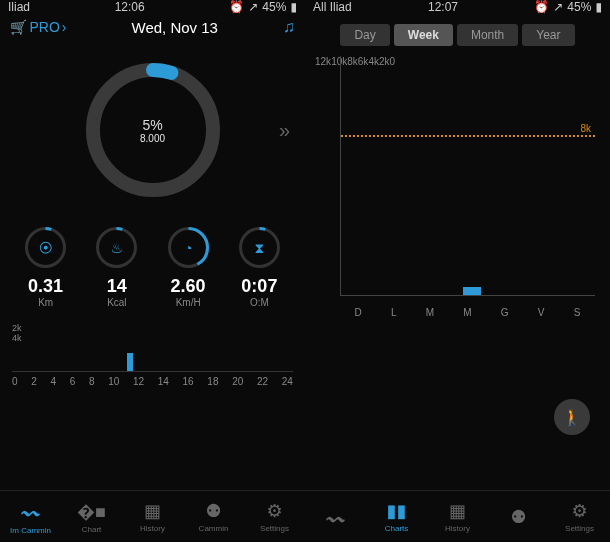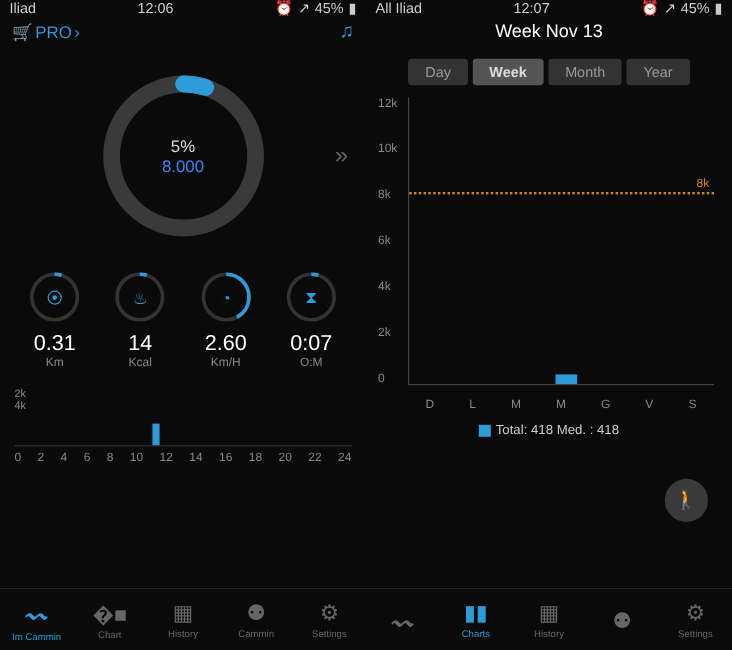--- a/index.html
+++ b/index.html
@@ -11,39 +11,39 @@
 .header { display: flex; justify-content: space-between; align-items: center; padding: 4px 10px; }
 .pro { color: #2d9bd8; font-size: 14px; display: flex; align-items: center; gap: 2px; }
 .date { color: #fff; font-size: 15px; }
 .music-icon { color: #2d9bd8; }
 .ring-container { display: flex; align-items: center; justify-content: center; margin-top: 15px; position: relative; }
 .ring { position: relative; width: 150px; height: 150px; }
 .ring svg { transform: rotate(-90deg); }
 .ring-text { position: absolute; top: 0; left: 0; width: 100%; height: 100%; display: flex; flex-direction: column; align-items: center; justify-content: center; }
 .percent { font-size: 14px; color: #ddd; }
 .steps { font-size: 32px; font-weight: 600; }
-.goal { font-size: 14px; color: #3b82f6; }
+.goal { font-size: 10px; color: #e5e5e5; }
 .arrow { position: absolute; right: 15px; color: #666; font-size: 20px; }
 .metrics { display: flex; justify-content: space-around; margin-top: 20px; padding: 0 10px; }
 .metric { text-align: center; width: 60px; }
 .metric-ring { width: 45px; height: 45px; margin: 0 auto 6px; position: relative; }
 .metric-ring svg { transform: rotate(-90deg); }
 .metric-icon { position: absolute; top: 50%; left: 50%; transform: translate(-50%, -50%); color: #2d9bd8; font-size: 14px; }
-.metric-val { font-size: 18px; font-weight: 400; }
+.metric-val { font-size: 18px; font-weight: 700; }
 .metric-unit { font-size: 10px; color: #888; }
 .hourly { margin-top: 15px; padding: 0 12px; }
 .hourly-labels { display: flex; justify-content: space-between; font-size: 9px; color: #888; }
 .hourly-axis { display: flex; justify-content: space-between; font-size: 10px; color: #888; margin-top: 4px; }
 .hourly-bars { height: 25px; border-bottom: 1px solid #333; position: relative; margin-top: 4px; }
 .hbar { position: absolute; bottom: 0; width: 6px; background: #2d9bd8; }
 .period-sel { display: flex; justify-content: center; gap: 4px; margin-top: 10px; }
 .period-btn { background: #333; color: #999; padding: 4px 14px; font-size: 12px; border-radius: 3px; }
 .period-btn.active { background: #555; color: #ddd; font-weight: bold; }
 .chart-area { padding: 10px 15px; height: 280px; position: relative; }
-.yaxis { position: absolute; left: 10px; top: 10px; height: 240px; display: flex; flex-direction: column; justify-content: space-between; font-size: 10px; color: #888; }
+.yaxis { position: absolute; left: 10px; top: 10px; height: 240px; display: flex; justify-content: space-between; font-size: 10px; color: #888; }
 .plot { position: absolute; left: 35px; right: 15px; top: 10px; height: 240px; border-left: 1px solid #444; border-bottom: 1px solid #444; }
 .goal-line { position: absolute; left: 0; right: 0; border-top: 2px dotted #d68a1a; }
 .goal-lbl { position: absolute; right: 4px; font-size: 10px; color: #d68a1a; }
 .bar { position: absolute; bottom: 0; width: 18px; background: #2d9bd8; }
 .xaxis { position: absolute; left: 35px; right: 15px; bottom: 8px; display: flex; justify-content: space-around; font-size: 10px; color: #888; }
 .legend { text-align: center; font-size: 11px; color: #ccc; margin-top: 2px; }
 .legend-sq { display: inline-block; width: 10px; height: 10px; background: #2d9bd8; vertical-align: middle; margin-right: 4px; }
 .fab { position: absolute; right: 20px; bottom: 55px; width: 36px; height: 36px; border-radius: 50%; background: #3a3a3a; display: flex; align-items: center; justify-content: center; color: #fff; font-size: 16px; }
 .tabbar { display: flex; height: 52px; border-top: 1px solid #222; background: #0a0a0a; }
 .tab { flex: 1; display: flex; flex-direction: column; align-items: center; justify-content: center; font-size: 8px; color: #666; gap: 2px; }
@@ -65,20 +65,21 @@
         <span>45%</span>
         <span>▮</span>
       </span>
     </div>
     <div class="header">
       <span class="pro">
         <span>🛒</span>
         <span>PRO</span>
         <span>›</span>
       </span>
+      <span class="date">Wed, Nov 13</span>
       <span class="music-icon">♫</span>
     </div>
 
     <div class="ring-container">
       <div class="ring">
         <svg width="150" height="150">
           <circle cx="75" cy="75" r="60" stroke="#3a3a3a" stroke-width="14" fill="none"></circle>
           <circle cx="75" cy="75" r="60" stroke="#2d9bd8" stroke-width="14" fill="none" stroke-dasharray="18.8 358" stroke-linecap="round"></circle>
         </svg>
         <div class="ring-text">
@@ -156,23 +157,20 @@
     <div class="status-bar">
       <span>All Iliad</span>
       <span>12:07</span>
       <span class="status-right">
         <span>⏰</span>
         <span>↗</span>
         <span>45%</span>
         <span>▮</span>
       </span>
     </div>
-    <div class="header" style="justify-content:center">
-      <span class="date">Week Nov 13</span>
-    </div>
 
     <div class="period-sel">
       <span class="period-btn">Day</span>
       <span class="period-btn active">Week</span>
       <span class="period-btn">Month</span>
       <span class="period-btn">Year</span>
     </div>
 
     <div class="chart-area">
       <div class="yaxis">
@@ -193,23 +191,20 @@
       <div class="xaxis">
         <span>D</span>
           <span>L</span>
           <span>M</span>
           <span>M</span>
           <span>G</span>
           <span>V</span>
           <span>S</span>
       </div>
     </div>
-    <div class="legend">
-      <span class="legend-sq"></span><span>Total: 418 Med. : 418</span>
-    </div>
     <div class="fab">
       <span>🚶</span>
     </div>
   </div>
 </div>
 
 <div class="tabbar">
   <div class="tab active">
       <span class="tab-icon">〰</span>
       <span>Im Cammin</span>

